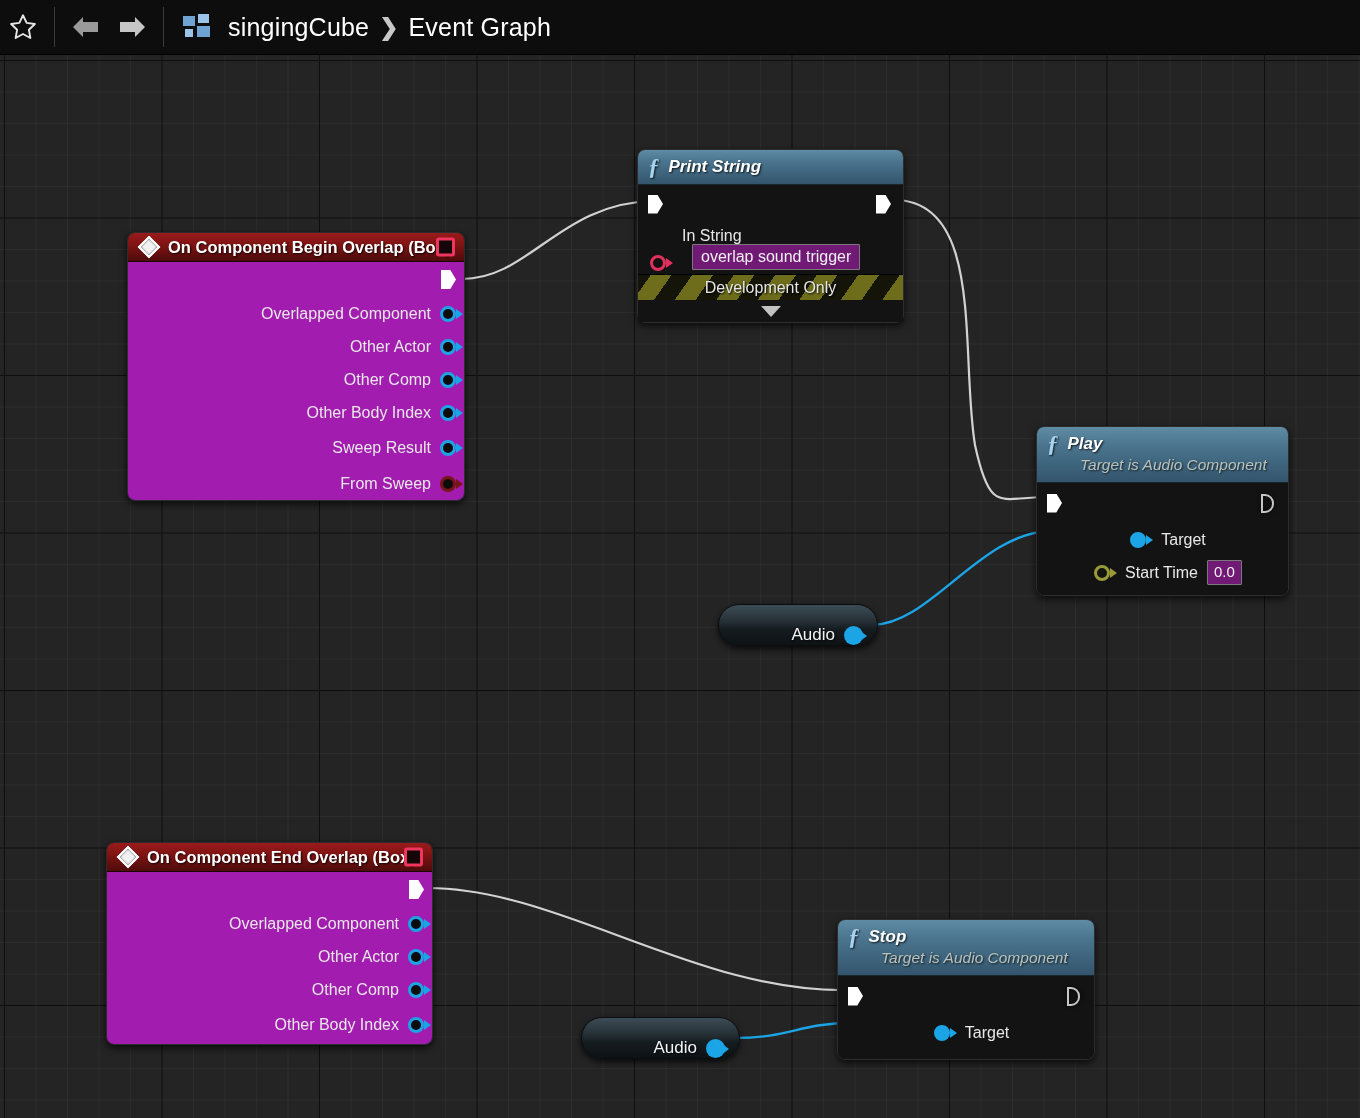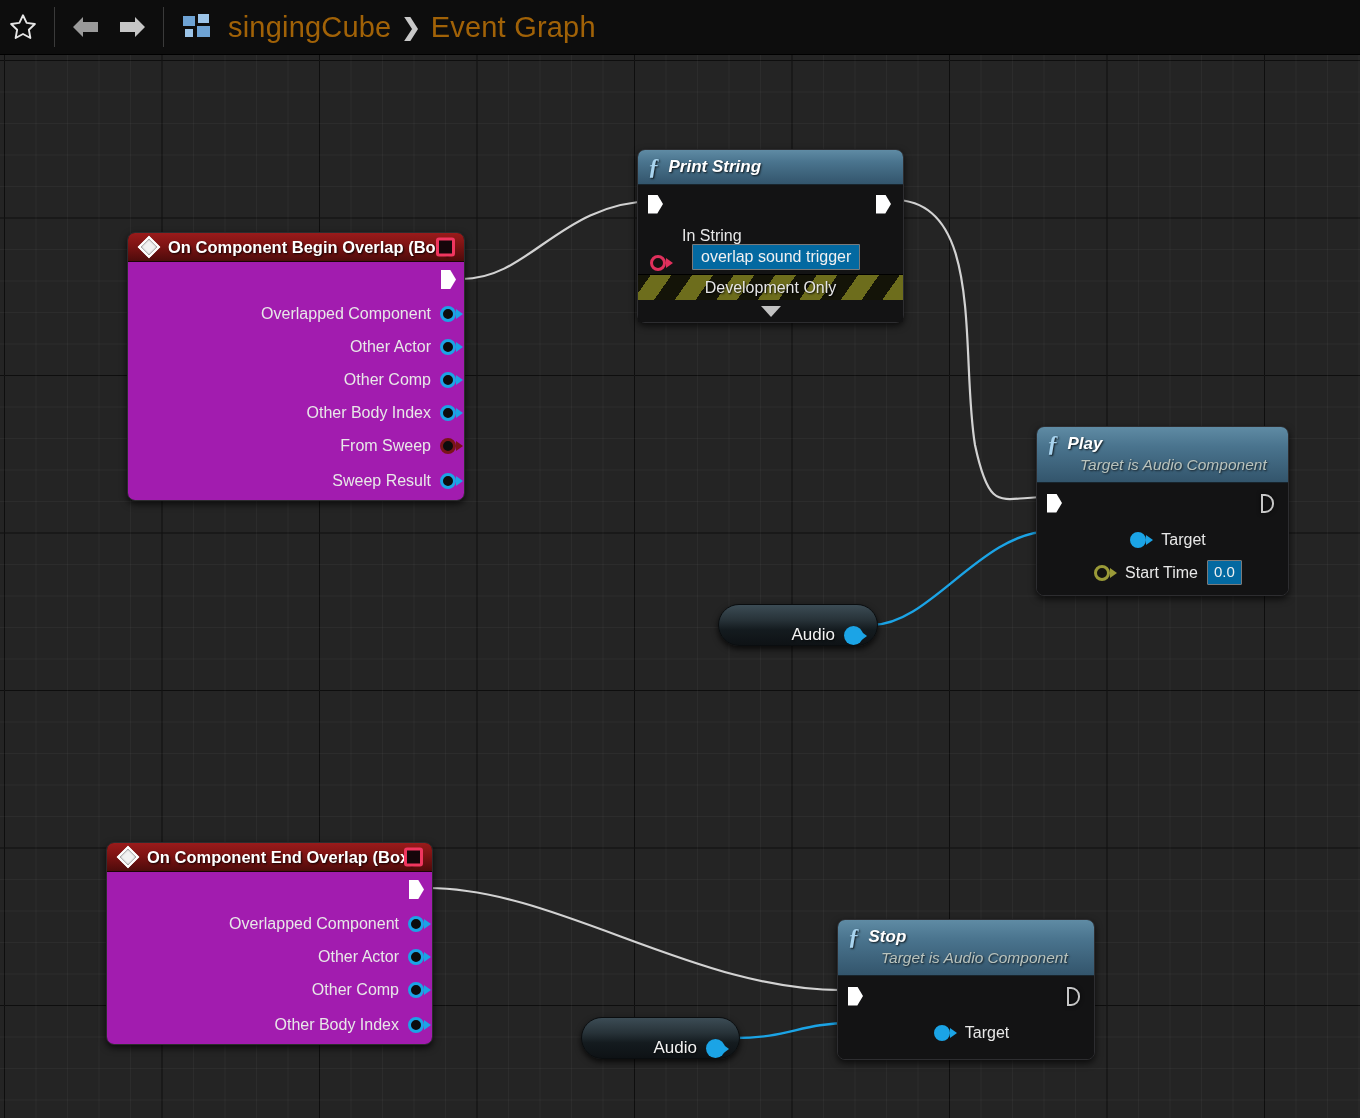--- a/index.html
+++ b/index.html
@@ -20,21 +20,21 @@
     z-index: 50;
   }
   .tb-sep { width: 1px; height: 40px; background: #3a3a3a; margin: 0 8px; }
   .tb-btn {
     width: 46px; height: 46px;
     display: flex; align-items: center; justify-content: center;
   }
   .tb-btn svg { display: block; }
   #bc-icon { margin-left: 10px; margin-right: 12px; display:flex; }
   .bc-text {
-    font-size: 29px; color: #a16207; letter-spacing: .2px;
+    font-size: 25px; color: #ffffff; letter-spacing: .2px;
     white-space: nowrap;
   }
   .bc-sep {
     font-size: 23px; color: #c8c8c8; margin: 0 10px; font-weight: 600;
   }
 
   
   #graph {
     position: absolute; left: 0; top: 55px;
     width: 1360px; height: 1063px;
@@ -159,21 +159,21 @@
   .pin-circle            { color: #1ba4e6; }
   .pin-circle.red        { color: #7a1418; }
   .pin-circle.magenta    { color: #e0305c; }
   .pin-circle.olive      { color: #9a9a38; }
   .pin-circle.filled     { color: #1ba4e6; }
 
   .gap-left  { margin-left: 9px; }
 
   
   .valbox {
-    background: #0369a1;
+    background: #701a75;
     border: 1px solid #7a7a7a;
     color: #f0f0f0;
     font-size: 16px;
     padding: 3px 8px 4px 8px;
     border-radius: 1px;
     line-height: 1.15;
   }
   .valbox.num { font-size: 15px; padding: 2px 6px 3px 6px; min-width: 34px; text-align: center; }
 
   
@@ -309,27 +309,27 @@
         <span class="pin-circle gap-left"></span>
       </div>
       <div class="pinrow out">
         <span class="plabel">Other Comp</span>
         <span class="pin-circle gap-left"></span>
       </div>
       <div class="pinrow out">
         <span class="plabel">Other Body Index</span>
         <span class="pin-circle gap-left"></span>
       </div>
+      <div class="pinrow out" style="height:38px;">
+        <span class="plabel">Sweep Result</span>
+        <span class="pin-circle gap-left"></span>
+      </div>
       <div class="pinrow out">
         <span class="plabel">From Sweep</span>
         <span class="pin-circle red gap-left"></span>
-      </div>
-      <div class="pinrow out" style="height:38px;">
-        <span class="plabel">Sweep Result</span>
-        <span class="pin-circle gap-left"></span>
       </div>
     </div>
   </div>
 
   <div class="node fn-node" style="left:637px; top:94px; width:267px;">
     <div class="fn-head">
       <div class="fn-titlerow">
         <span class="fglyph">ƒ</span>
         <span class="fn-title">Print String</span>
       </div>

